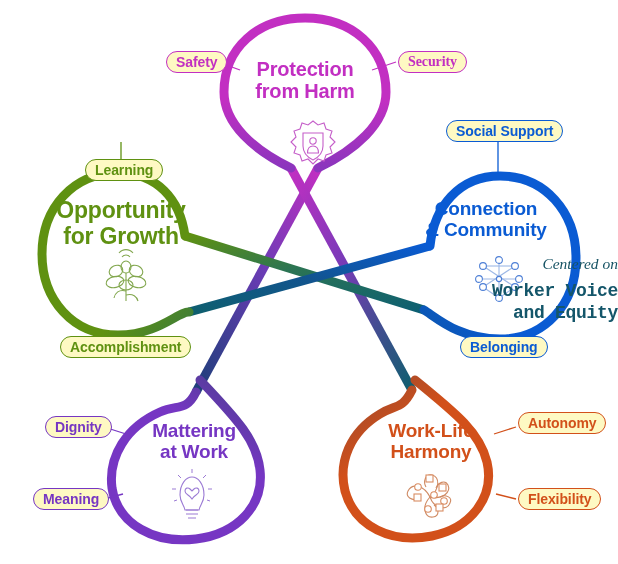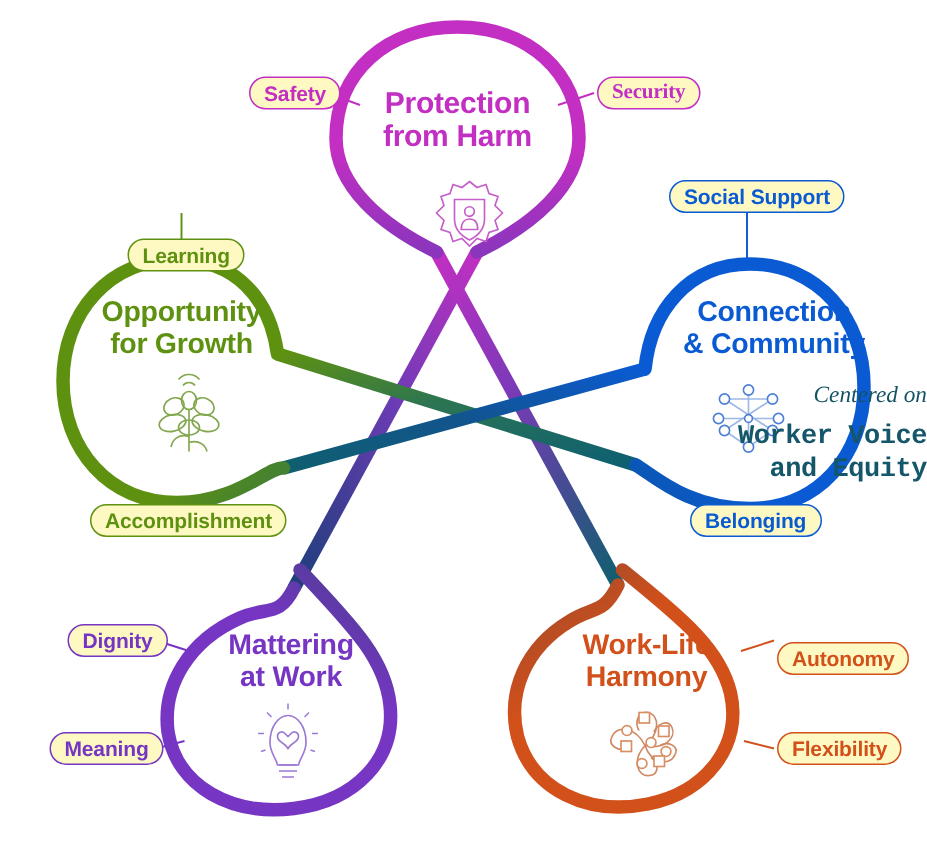--- a/index.html
+++ b/index.html
@@ -249,24 +249,24 @@
       <circle cx="4" cy="-2" r="3.3" fill="#fff"></circle>
       <circle cx="14" cy="4" r="3.3" fill="#fff"></circle>
       <circle cx="-2" cy="12" r="3.3" fill="#fff"></circle>
       <rect x="6" y="7" width="7" height="7" fill="#fff"></rect>
     </g>
   </svg>
 
   <div class="pillar-title" style="left:225px; top:58px; width:160px; font-size:20px; color:#c22fc2;">Protection
 from Harm</div>
 
-  <div class="pillar-title" style="left:38px; top:198px; width:166px; font-size:19px; color:#5f9111;">Opportunity
+  <div class="pillar-title" style="left:38px; top:198px; width:166px; font-size:23px; color:#5f9111;">Opportunity
 for Growth</div>
 
-  <div class="pillar-title" style="left:434px; top:198px; width:164px; font-size:19px; color:#0a5bd3;">Connection
+  <div class="pillar-title" style="left:404px; top:198px; width:164px; font-size:19px; color:#0a5bd3;">Connection
 &amp; Community</div>
 
   <div class="pillar-title" style="left:356px; top:420px; width:150px; font-size:19px; color:#d2501a;">Work-Life
 Harmony</div>
 
   <div class="pillar-title" style="left:118px; top:420px; width:152px; font-size:19px; color:#7636c3;">Mattering
 at Work</div>
 
   <div class="center-label center-kicker">Centered on</div>
   <div class="center-label center-main">Worker Voice
@@ -277,16 +277,16 @@
 
   <div class="pill" style="left:85px; top:123px; color:#5f9111;margin-top:36px;">Learning</div>
   <div class="pill" style="left:60px; top:336px; color:#5f9111;">Accomplishment</div>
 
   <div class="pill" style="left:446px; top:120px; color:#0a5bd3;">Social Support</div>
   <div class="pill" style="left:460px; top:336px; color:#0a5bd3;">Belonging</div>
 
   <div class="pill" style="left:45px; top:416px; color:#7636c3;">Dignity</div>
   <div class="pill" style="left:33px; top:488px; color:#7636c3;">Meaning</div>
 
-  <div class="pill" style="left:518px; top:428px; color:#d2501a;">Autonomy</div>
+  <div class="pill" style="left:518px; top:412px; color:#d2501a;">Autonomy</div>
   <div class="pill" style="left:518px; top:488px; color:#d2501a;">Flexibility</div>
 
 </div>
 
 </body></html>

